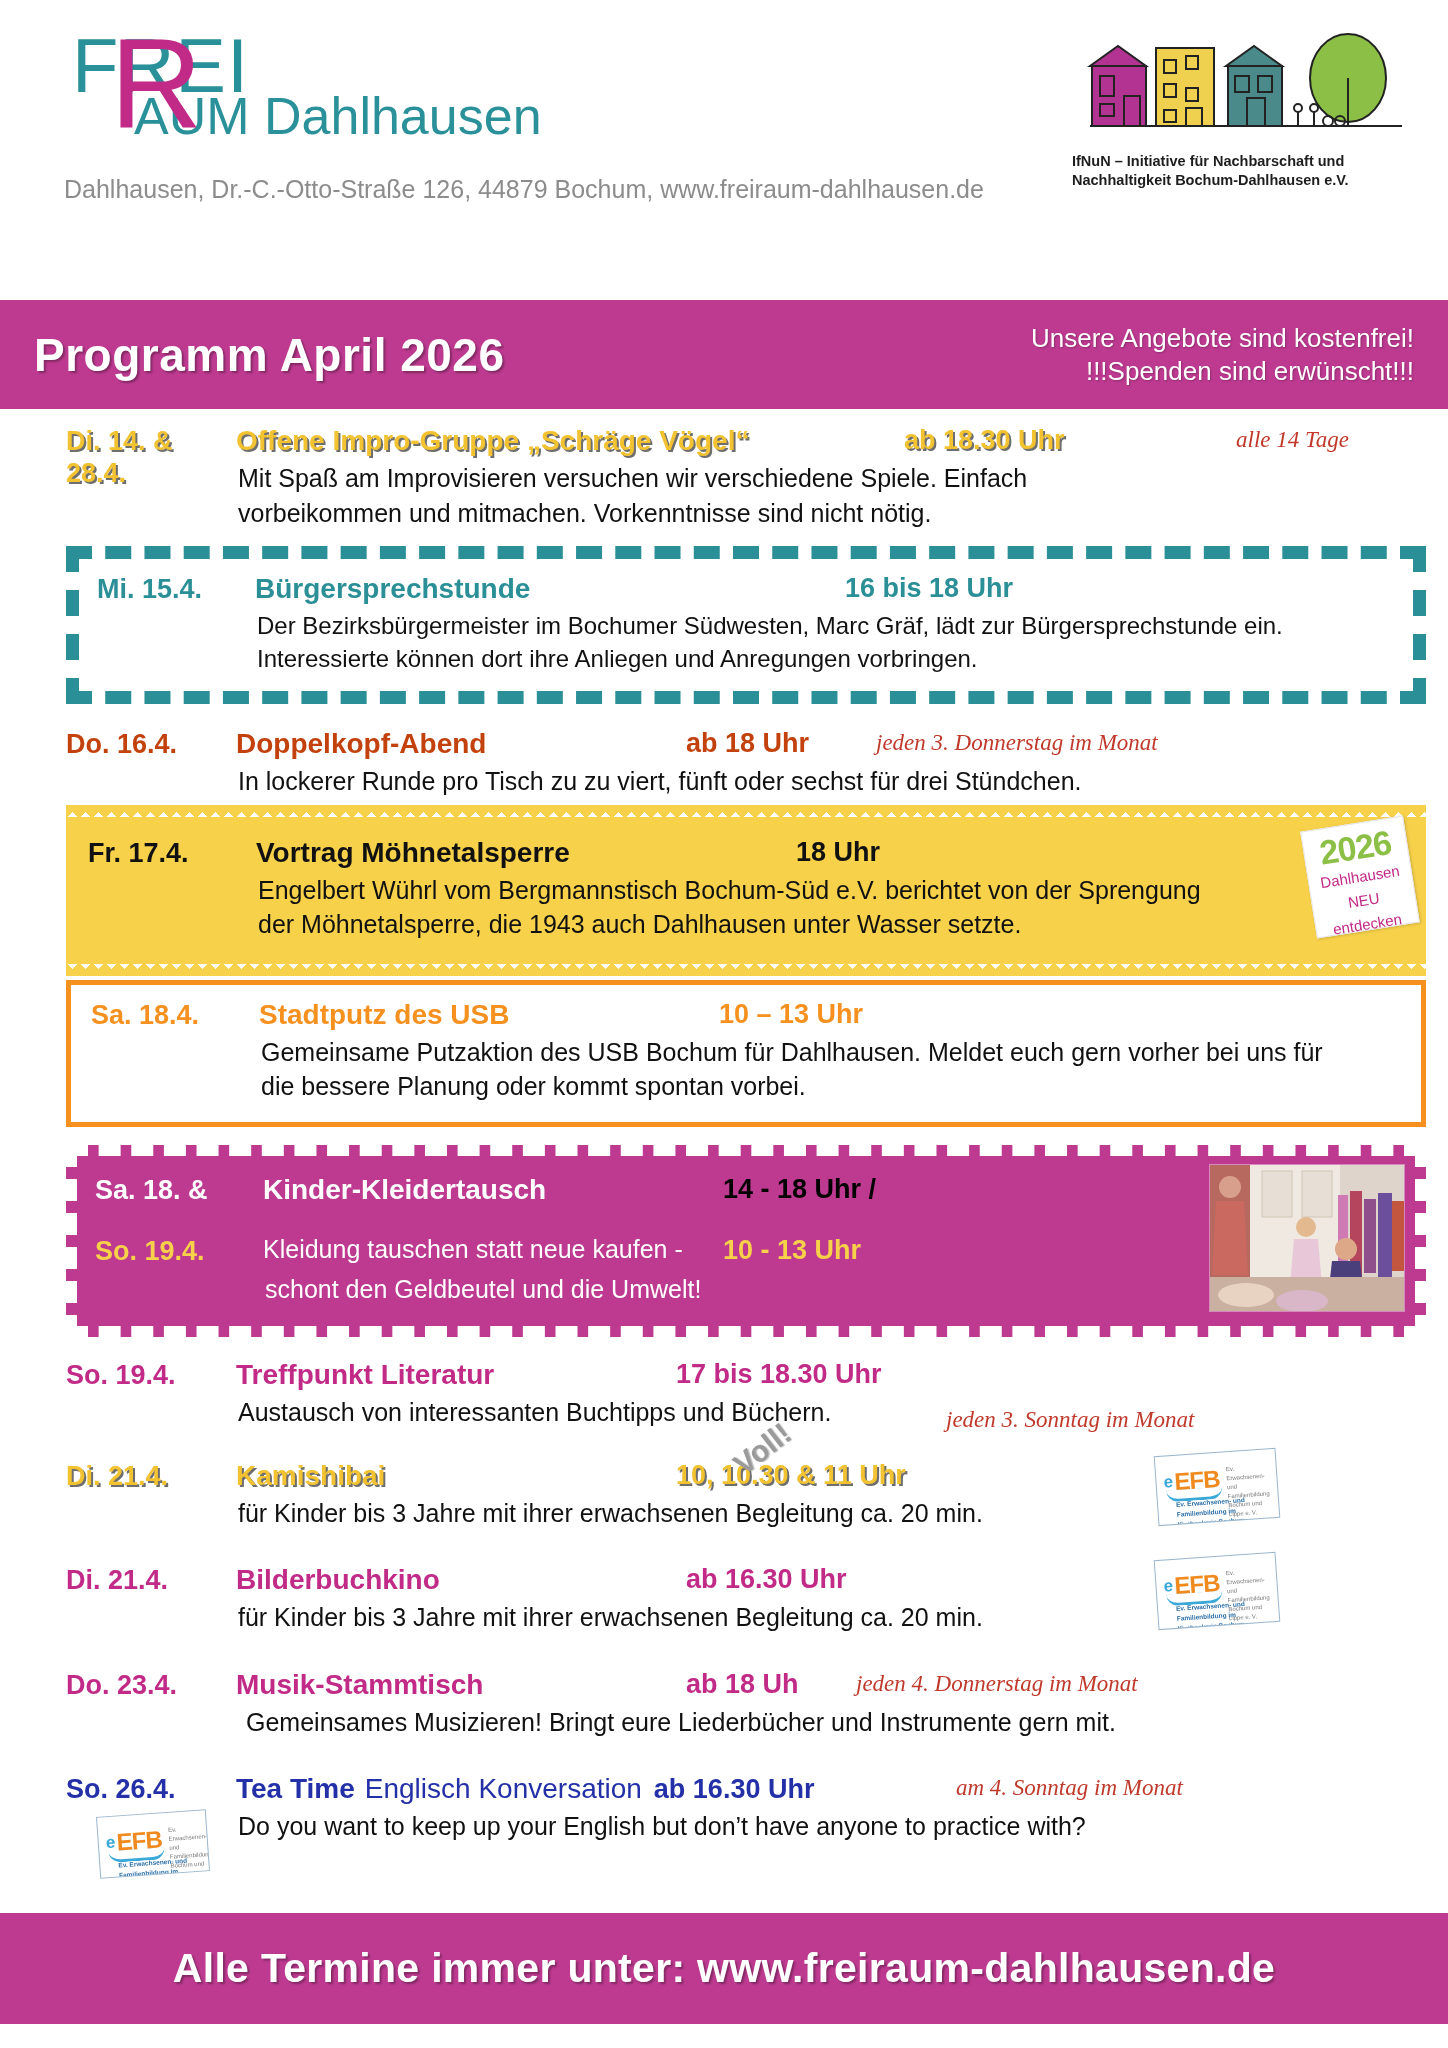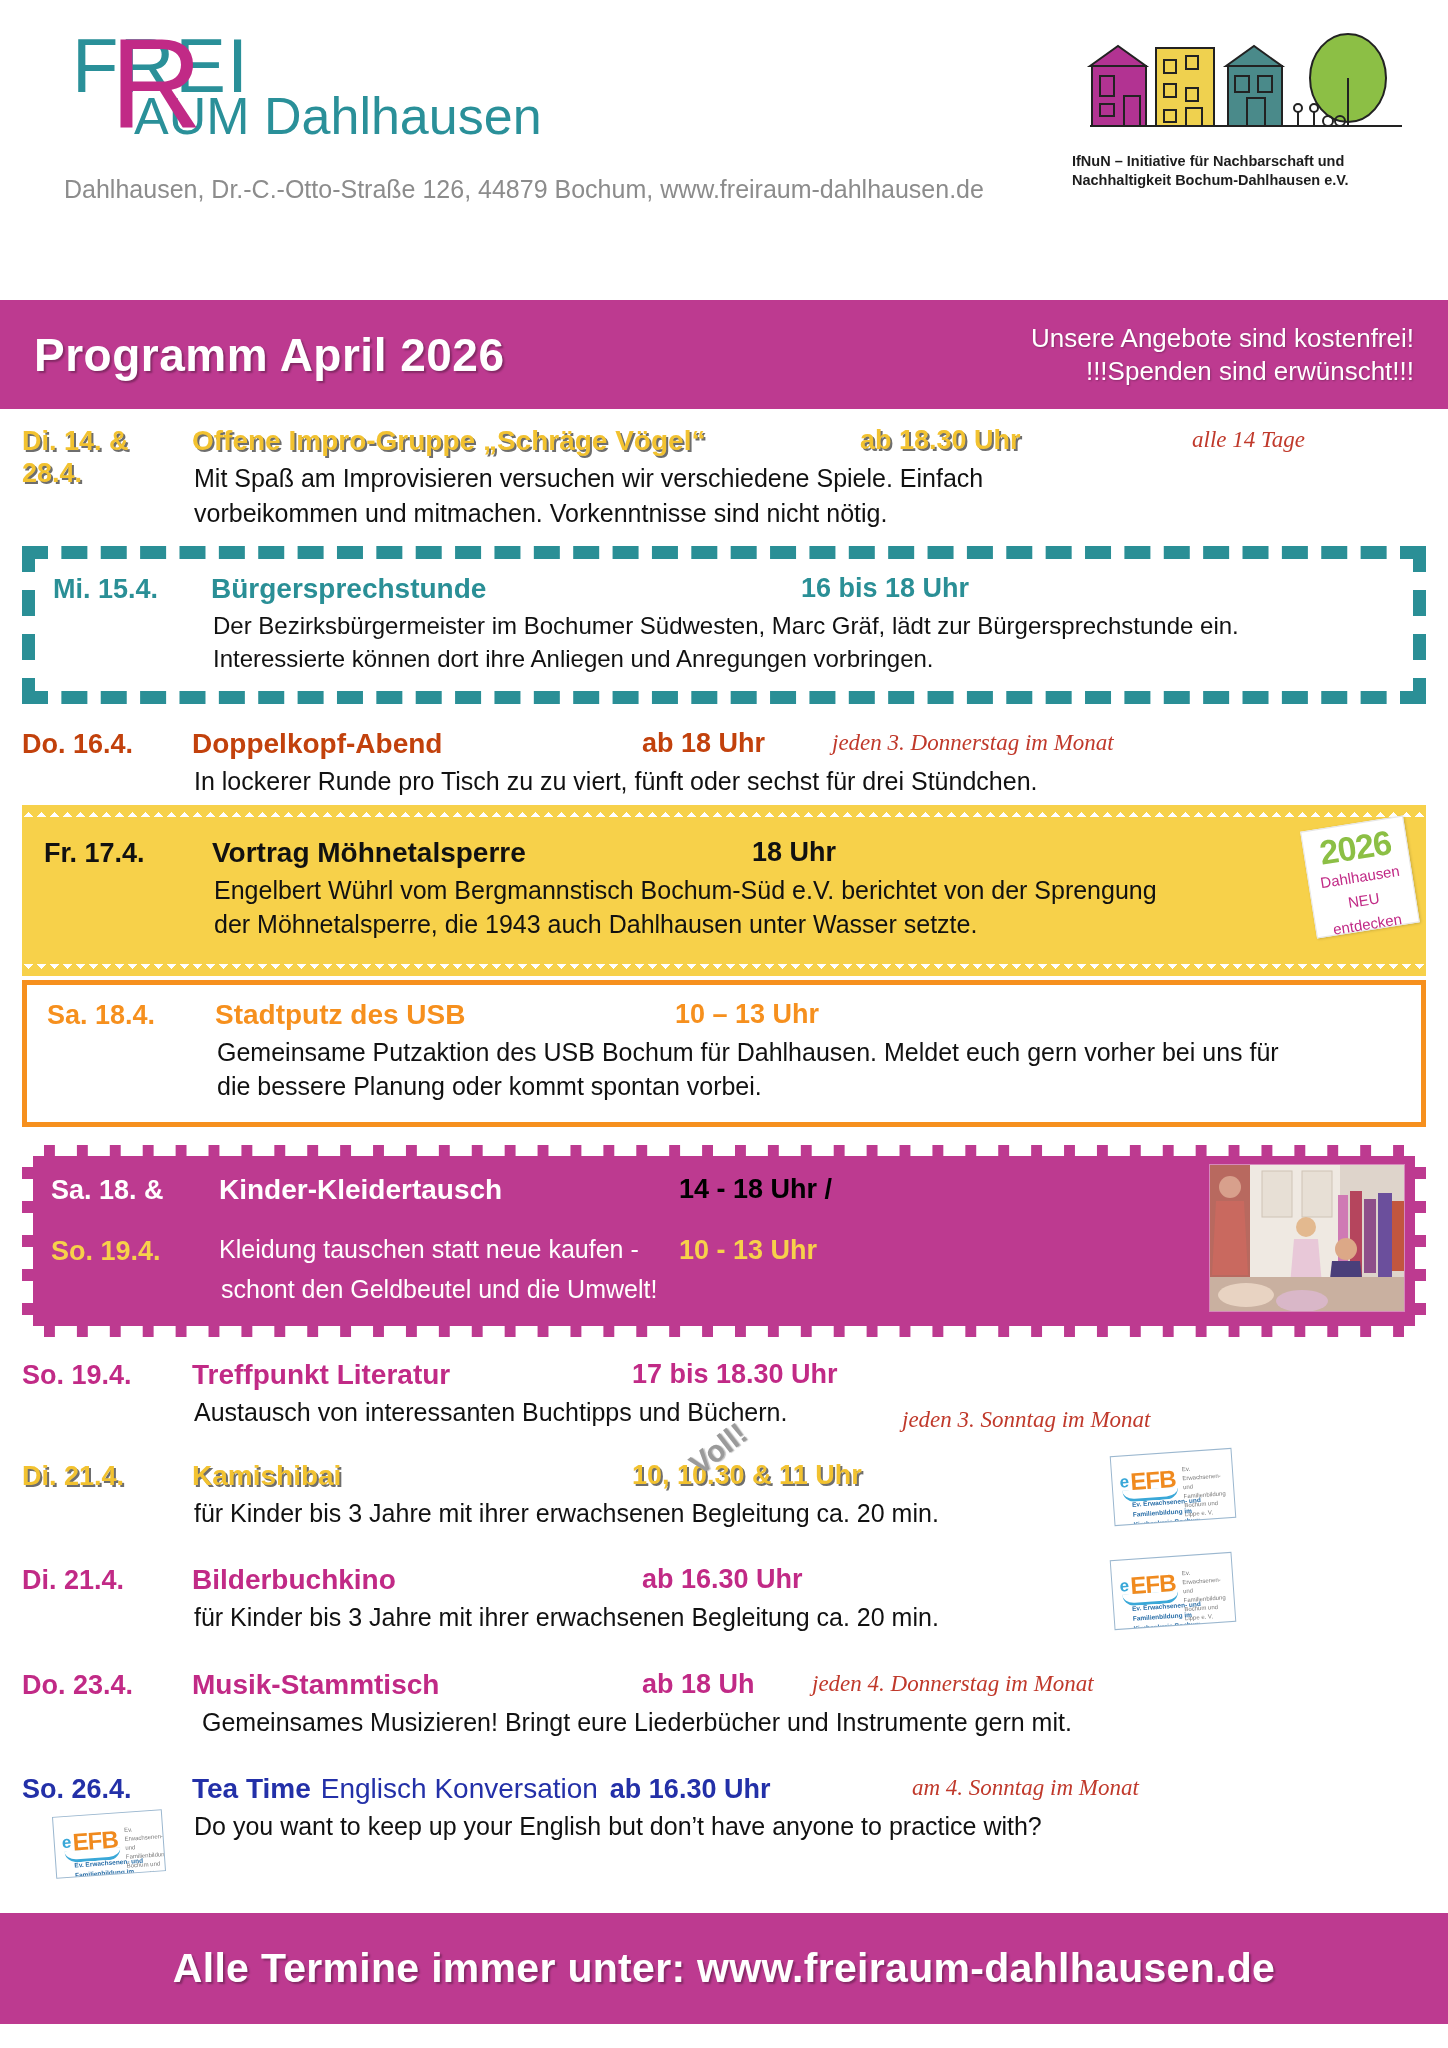--- a/index.html
+++ b/index.html
@@ -62,21 +62,21 @@
     position: absolute; left: 0; right: 0; bottom: 24px;
     background: #bd3a90; color: #fff;
     padding: 32px 0; text-align: center;
   }
   .footer-banner .ft {
     font-size: 41px; font-weight: bold; letter-spacing: .3px;
     text-shadow: 2px 2px 2px rgba(0,0,0,.30);
   }
 
   
-  .events { padding: 0 22px; position: relative; }
+  .events { padding: 0 22px; position: relative; margin-left: 44px; }
   .ev { position: relative; margin-top: 14px; }
   .ev-row { display: flex; align-items: flex-start; }
   .ev-date {
     flex: 0 0 170px; font-size: 27px; font-weight: bold;
     line-height: 1.18; padding-top: 1px;
   }
   .ev-body { flex: 1 1 auto; position: relative; }
   .ev-head { display: flex; align-items: baseline; position: relative; }
   .ev-title { font-size: 28px; font-weight: bold; white-space: nowrap; }
   .ev-time {

